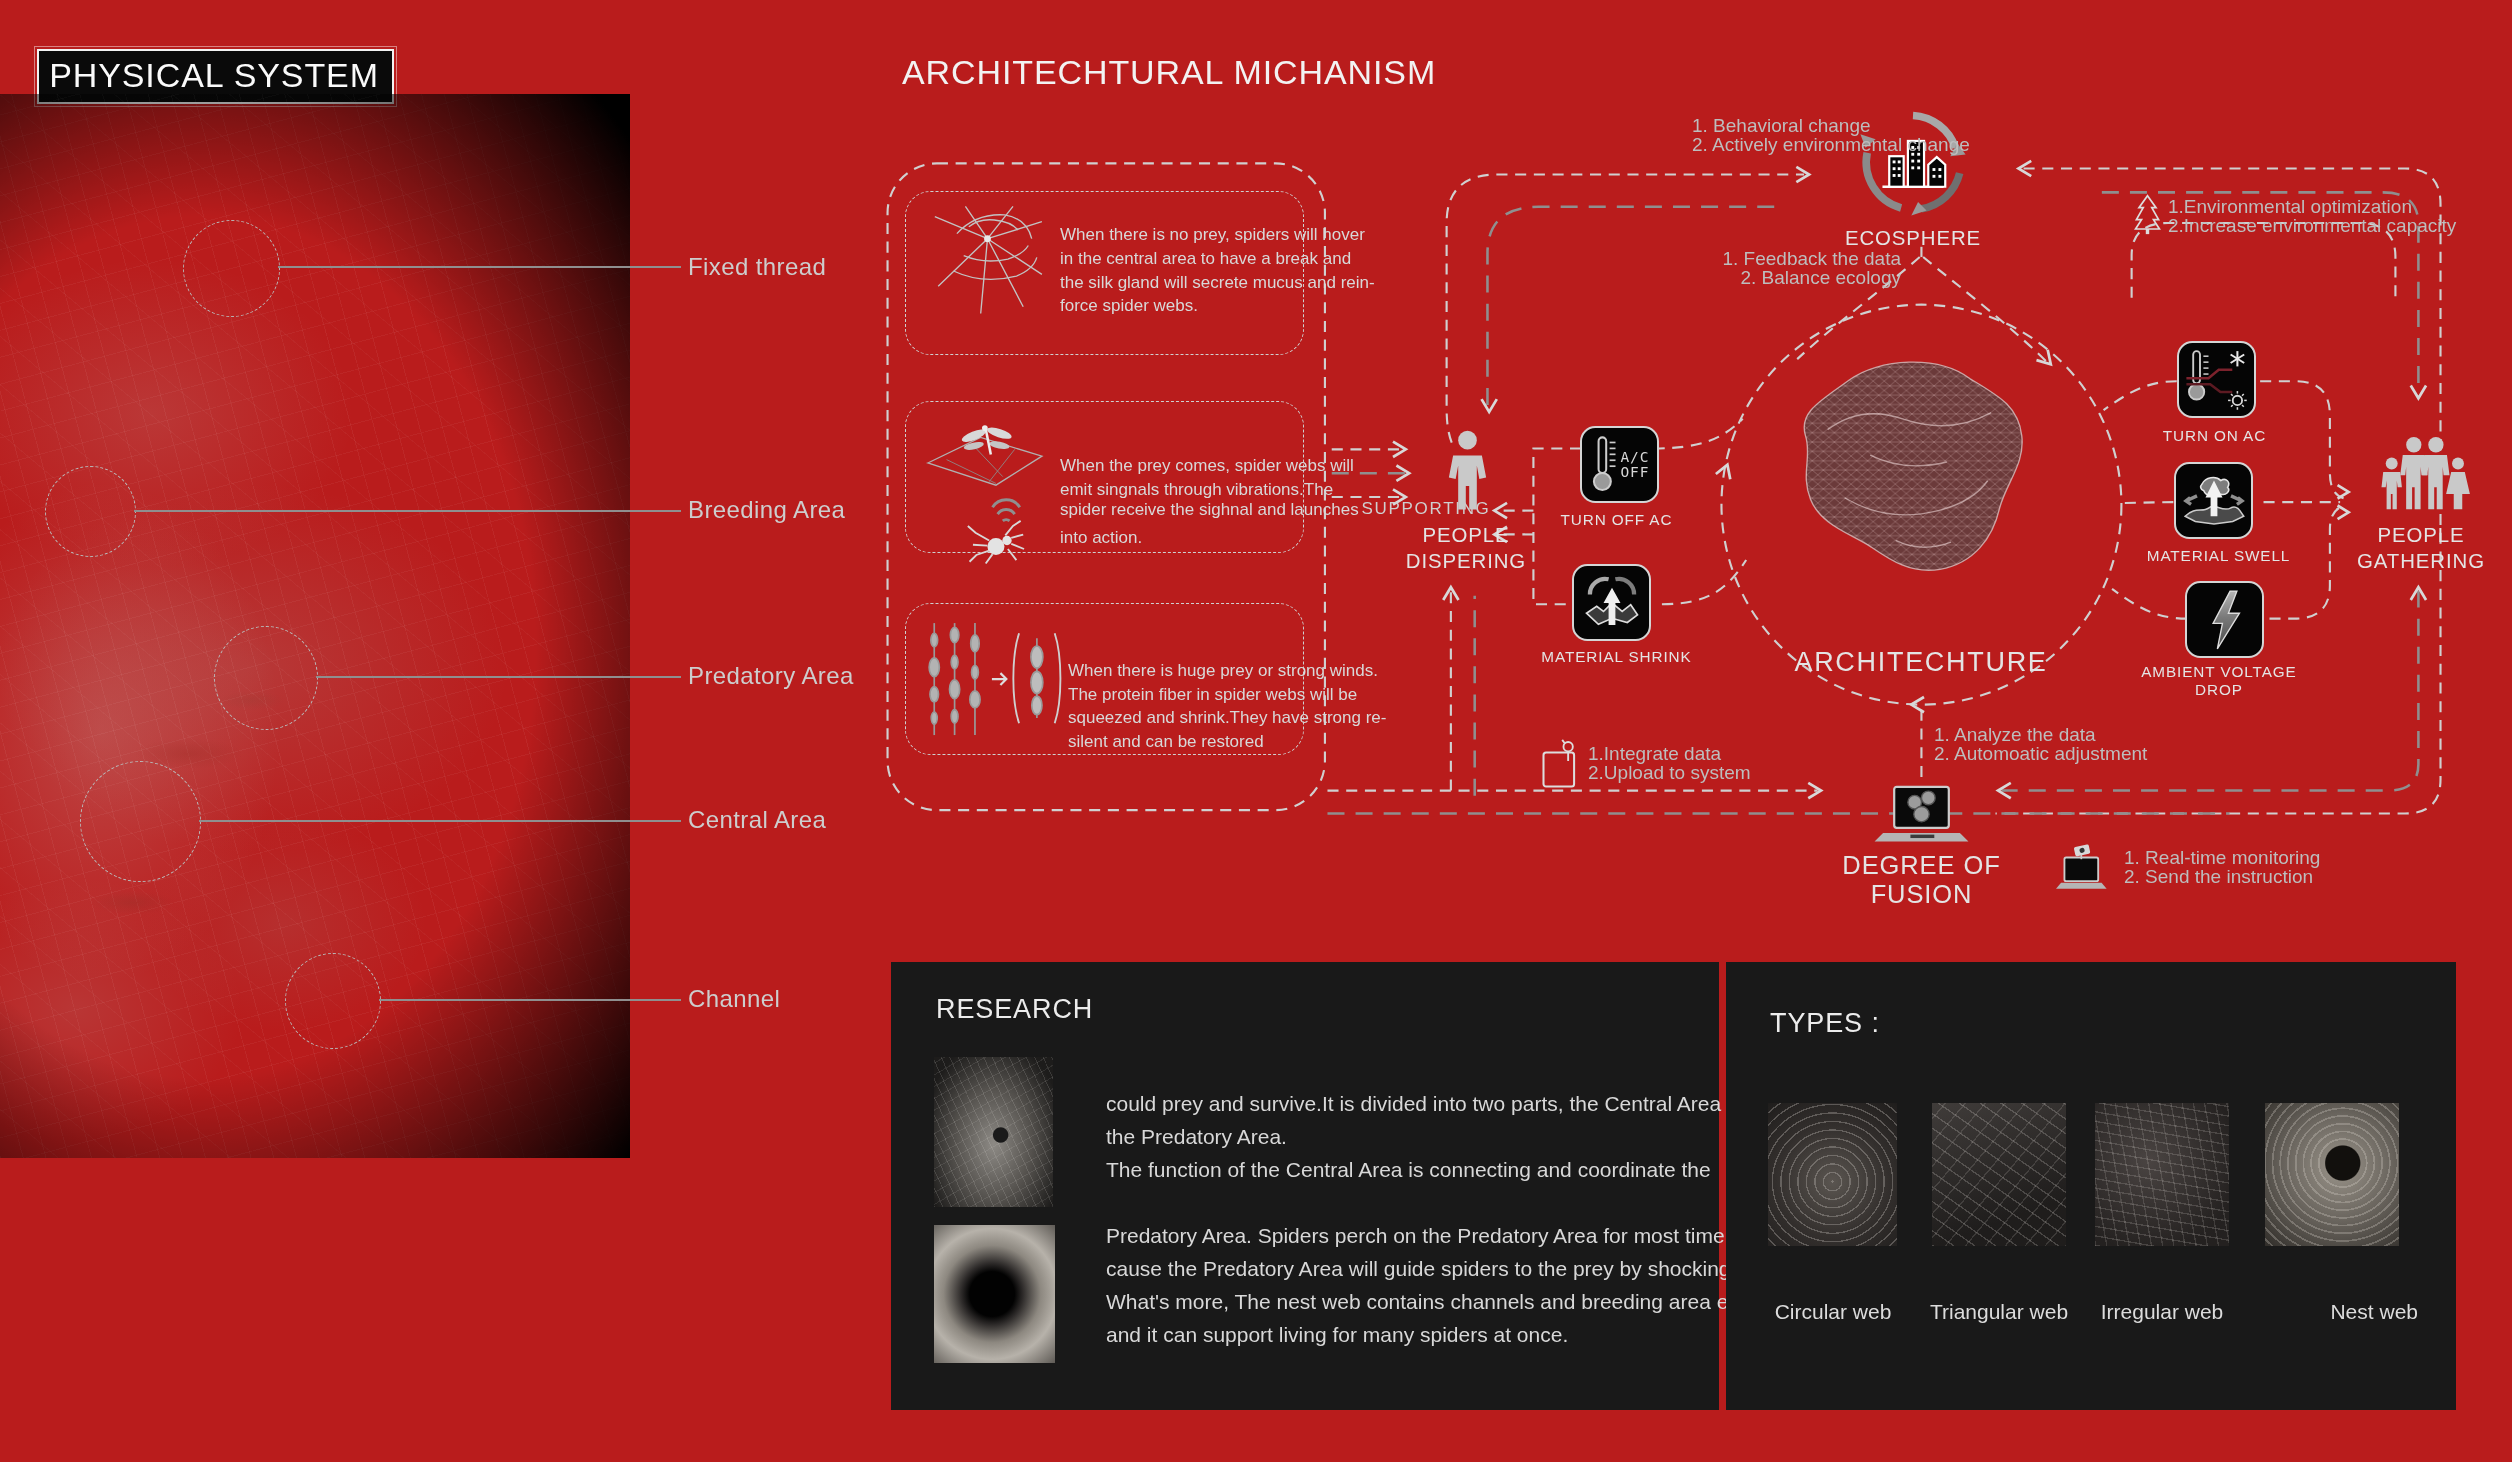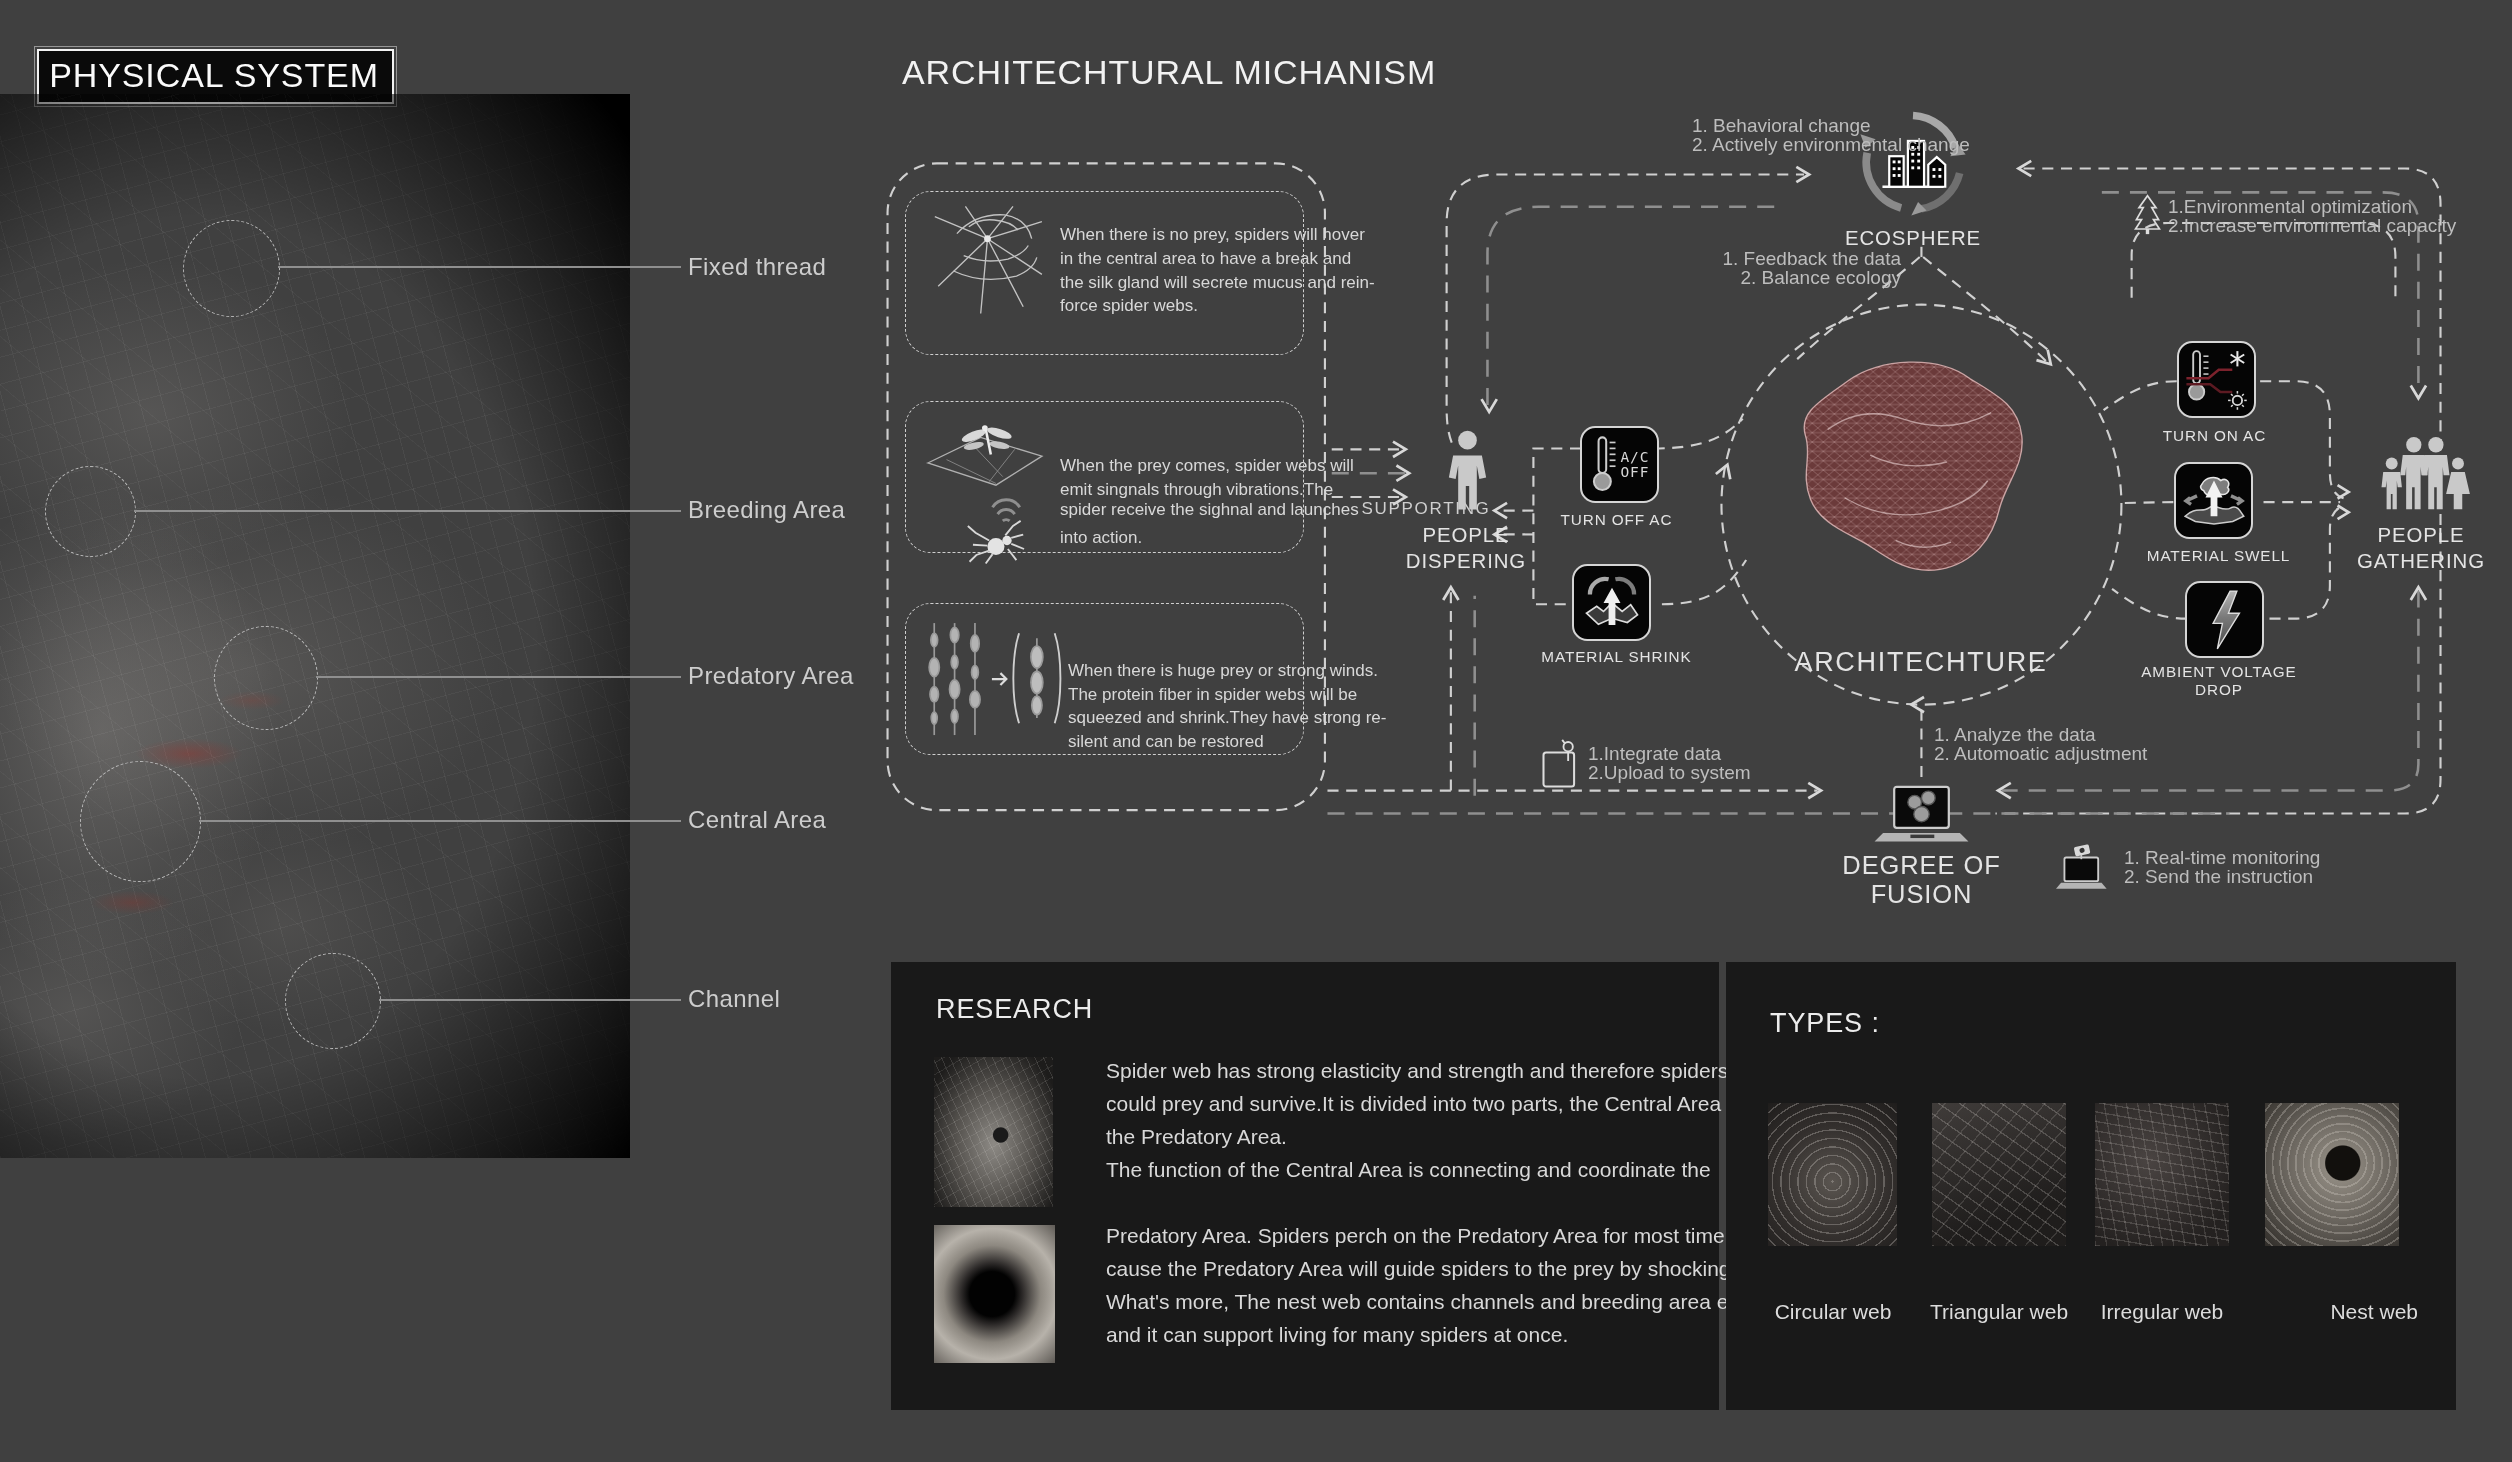--- a/index.html
+++ b/index.html
@@ -1,16 +1,16 @@
 <!DOCTYPE html>
 <html style="font-size:13.6px"><head>
 <meta charset="utf-8">
 <style>
   html,body{margin:0;padding:0;background:#000;}
-  .board{position:relative;width:2512px;height:1462px;background:#404040;overflow:hidden;
+  .board{position:relative;width:2512px;height:1462px;background:#b91c1c;overflow:hidden;
          font-family:"Liberation Sans",sans-serif;color:#d6d6d6;}
   .abs{position:absolute;}
   
   .ps-titlebox{position:absolute;left:37px;top:49px;border:2.6px solid #f2f2f2;outline:0.9px solid rgba(255,255,255,.45);
      outline-offset:2.6px;padding:5.1px 13.6px 6.8px 10.2px;font-size:34px;letter-spacing:0.9px;color:#fafafa;background:#0a0a0a;}
   .webphoto{position:absolute;left:0;top:94px;width:630px;height:1064px;
      background:
        radial-gradient(ellipse 77px 22px at 30% 62%, rgba(160,45,38,.38), transparent 70%),
        radial-gradient(ellipse 60px 17px at 21% 76%, rgba(145,48,40,.32), transparent 70%),
        radial-gradient(ellipse 47px 13.6px at 40% 57%, rgba(150,60,50,.25), transparent 70%),
@@ -517,21 +517,20 @@
   <div class="anno" style="left:2124px;top:848px;">
     <div>1. Real-time monitoring</div>
     <div>2. Send the instruction</div>
   </div>
 
   <div class="panel" style="left:891px;top:962px;width:828px;height:448px;"></div>
   <div class="panel-title" style="left:936px;top:994px;">RESEARCH</div>
   <div class="rimg rimg1" style="left:934px;top:1057px;width:119px;height:150px;"></div>
   <div class="rimg rimg2" style="left:934px;top:1225px;width:121px;height:138px;"></div>
 
-  <div class="research-line" style="left:1106px;top:1059px;">Spider web has strong elasticity and strength and therefore spiders</div>
   <div class="research-line" style="left:1106px;top:1092px;">could prey and survive.It is divided into two parts, the Central Area and</div>
   <div class="research-line" style="left:1106px;top:1125px;">the Predatory Area.</div>
   <div class="research-line" style="left:1106px;top:1158px;">The function of the Central Area is connecting and coordinate the</div>
   <div class="research-line" style="left:1106px;top:1224px;">Predatory Area. Spiders perch on the Predatory Area for most time be-</div>
   <div class="research-line" style="left:1106px;top:1257px;">cause the Predatory Area will guide spiders to the prey by shocking.</div>
   <div class="research-line" style="left:1106px;top:1290px;">What's more, The nest web contains channels and breeding area extra</div>
   <div class="research-line" style="left:1106px;top:1323px;">and it can support living for many spiders at once.</div>
 
   <div class="panel" style="left:1726px;top:962px;width:730px;height:448px;"></div>
   <div class="panel-title" style="left:1770px;top:1008px;">TYPES :</div>

